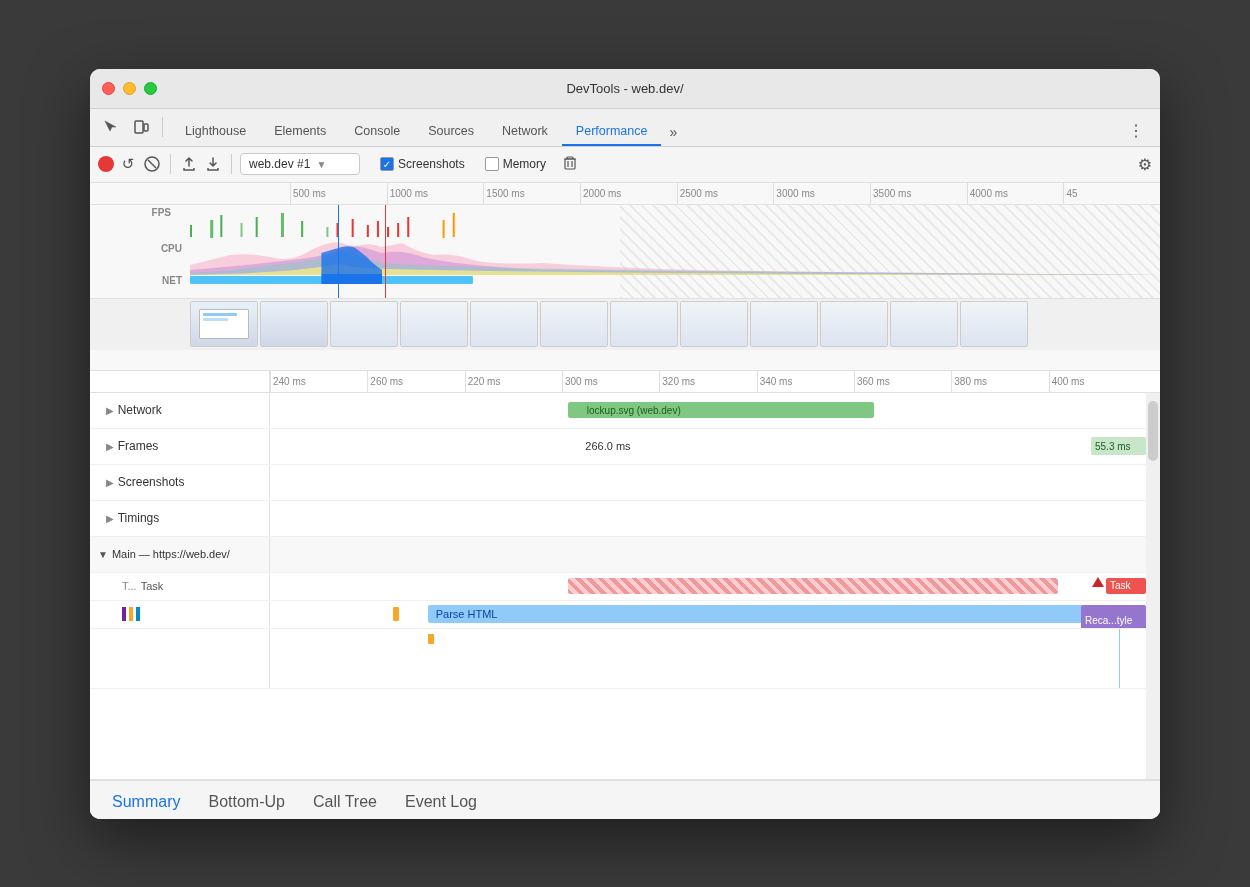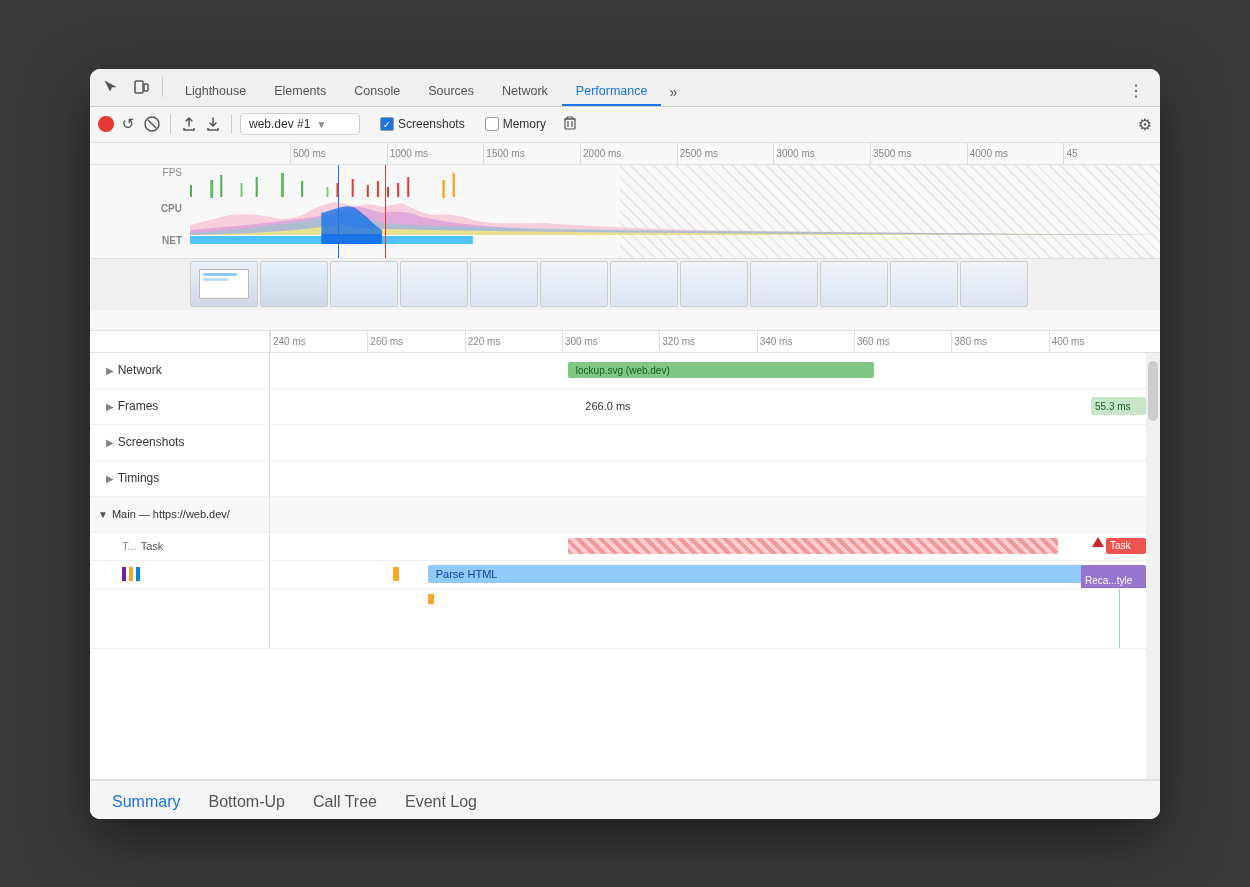--- a/index.html
+++ b/index.html
@@ -462,20 +462,28 @@
       width: 100px;
       height: 100%;
       background: #f8f8f8;
     }
   </style>
 </head>
 <body>
 
 <div class="window">
 
+  <div class="title-bar">
+    <div class="traffic-lights">
+      <div class="traffic-light red"></div>
+      <div class="traffic-light yellow"></div>
+      <div class="traffic-light green"></div>
+    </div>
+    <div class="title-bar-title">DevTools - web.dev/</div>
+  </div>
 
   <div class="toolbar">
     <div class="toolbar-btn">
       <svg width="16" height="16" viewBox="0 0 16 16" fill="none">
         <path d="M2 2 L7 12 L9 8 L13 8 Z" fill="#555" stroke="#555" stroke-width="0.5"></path>
       </svg>
     </div>
     <div class="toolbar-btn">
       <svg width="16" height="16" viewBox="0 0 16 16" fill="none">
         <rect x="2" y="2" width="8" height="12" rx="1" stroke="#555" stroke-width="1.5" fill="none"></rect>
@@ -559,21 +567,21 @@
         <div class="ruler-mark">2000 ms</div>
         <div class="ruler-mark">2500 ms</div>
         <div class="ruler-mark">3000 ms</div>
         <div class="ruler-mark">3500 ms</div>
         <div class="ruler-mark">4000 ms</div>
         <div class="ruler-mark">45</div>
       </div>
 
       <div class="fps-cpu-net" style="height:93px;">
         <div class="side-labels">
-          <div style="position:absolute;right:8px;top:2px;font-size:10px;color:#888;font-weight:400;">FPS</div>
+          <div style="position:absolute;right:19px;top:2px;font-size:10px;color:#888;font-weight:700;">FPS</div>
           <div style="position:absolute;right:8px;top:38px;font-size:10px;color:#888;font-weight:600;">CPU</div>
           <div style="position:absolute;right:8px;top:70px;font-size:10px;color:#888;font-weight:600;">NET</div>
         </div>
 
         <div class="fps-visual">
           <svg width="100%" height="35" viewBox="0 0 960 35" preserveAspectRatio="none">
 
             <rect x="0" y="20" width="2" height="12" fill="#4caf50"></rect>
             <rect x="20" y="15" width="3" height="18" fill="#66bb6a"></rect>
             <rect x="30" y="10" width="2" height="22" fill="#4caf50"></rect>
@@ -689,21 +697,21 @@
         <div style="display:flex;flex:1;overflow:hidden;">
           <div class="track-rows" style="flex:1;">
 
             <div class="track-row">
               <div class="track-label">
                 <span class="arrow">▶</span>
                 <span>Network</span>
               </div>
               <div class="track-content">
 
-                <div style="position:absolute;left:34%;top:50%;transform:translateY(-50%);height:16px;background:#81c784;border-radius:2px;width:35%;display:flex;align-items:center;padding:0 8px;">
+                <div style="position:absolute;left:34%;top:50%;transform:translateY(-50%);height:16px;background:#81c784;border-radius:2px;width:35%;display:flex;align-items:center;padding:0 19px;">
                   <span style="font-size:10px;color:#1b5e20;">lockup.svg (web.dev)</span>
                 </div>
               </div>
             </div>
 
             <div class="track-row">
               <div class="track-label">
                 <span class="arrow">▶</span>
                 <span>Frames</span>
               </div>

